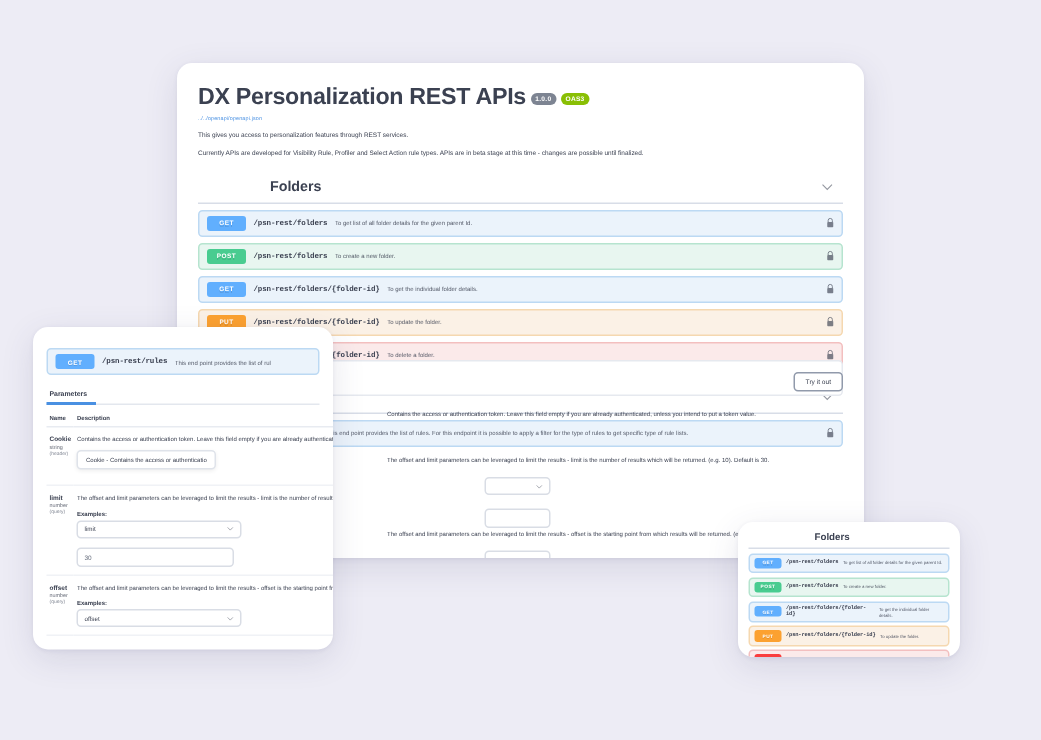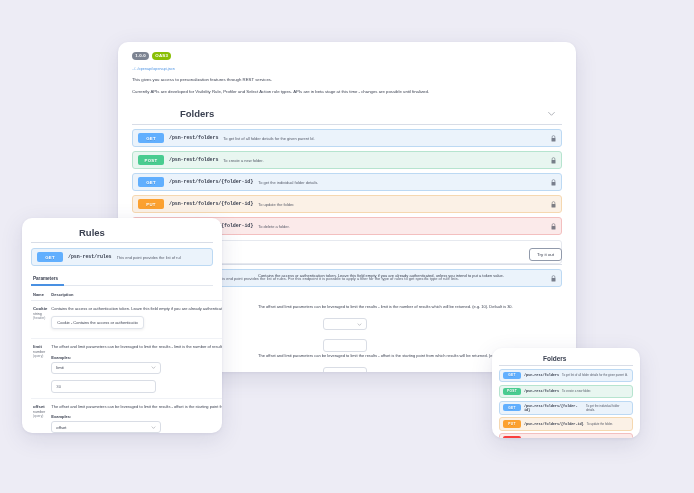--- a/index.html
+++ b/index.html
@@ -139,20 +139,21 @@
 </style>
 </head>
 <body>
 
 <div class="stage">
 
   <div class="card" id="main-card">
     <div id="main-inner">
 
       <div class="api-title">
+        <span>DX Personalization REST APIs</span>
         <span class="badge ver">1.0.0</span>
         <span class="badge oas">OAS3</span>
       </div>
 
       <div class="api-link">../../openapi/openapi.json</div>
 
       <div class="api-desc">This gives you access to personalization features through REST services.</div>
       <div class="api-desc">Currently APIs are developed for Visibility Rule, Profiler and Select Action rule types. APIs are in beta stage at this time - changes are possible until finalized.</div>
 
       <div class="sec-head">
@@ -251,23 +252,20 @@
         <span></span>
         <svg class="cv" viewBox="0 0 10 10">
             <path d="M1.5 3.2 L5 6.8 L8.5 3.2" fill="none" stroke="#3b4151" stroke-width="1"></path>
           </svg>
       </div>
     </div>
   </div>
 
   <div class="card" id="rules-card">
     <div id="rules-inner">
-      <div class="sec-head">
-        <span class="sec-title">Rules</span>
-      </div>
 
       <div class="op get" id="rules-op">
         <span class="verb v-get">GET</span>
         <span class="path">/psn-rest/rules</span>
         <span class="opdesc">This end point provides the list of rul</span>
       </div>
 
       <div class="tabs">
         <span class="tab">Parameters</span>
       </div>

